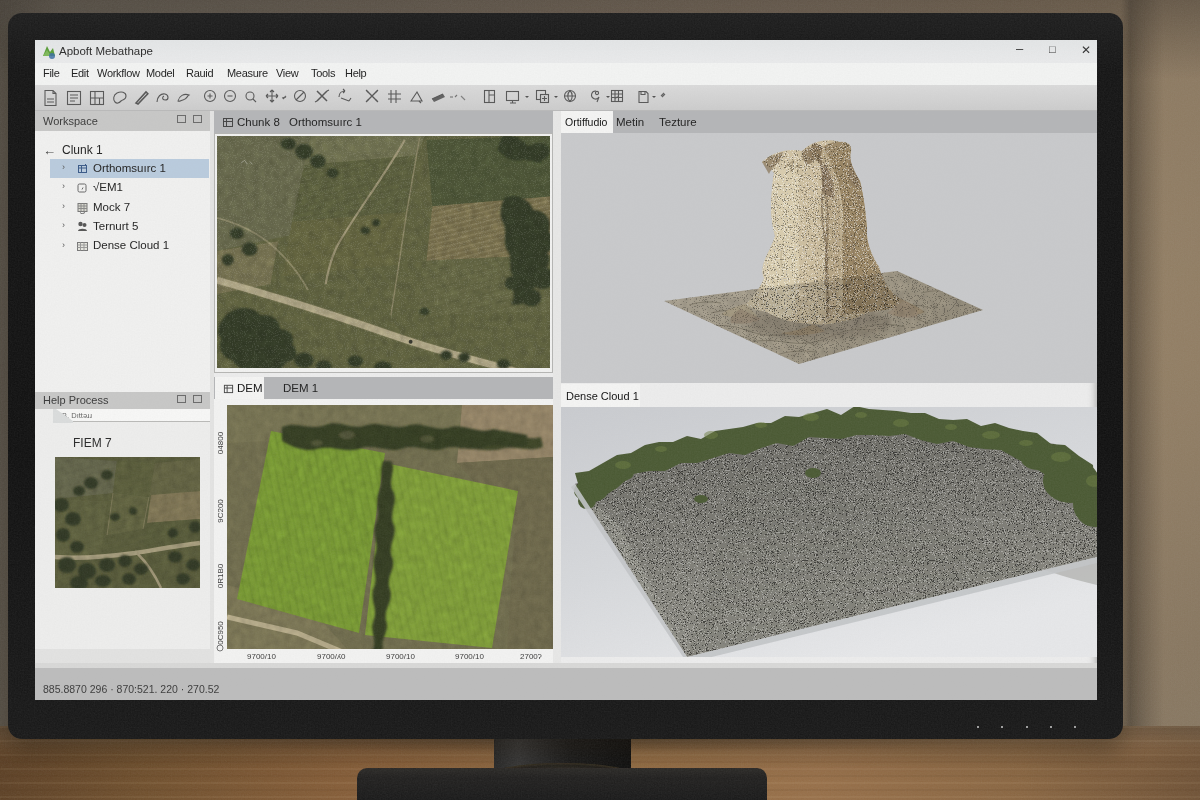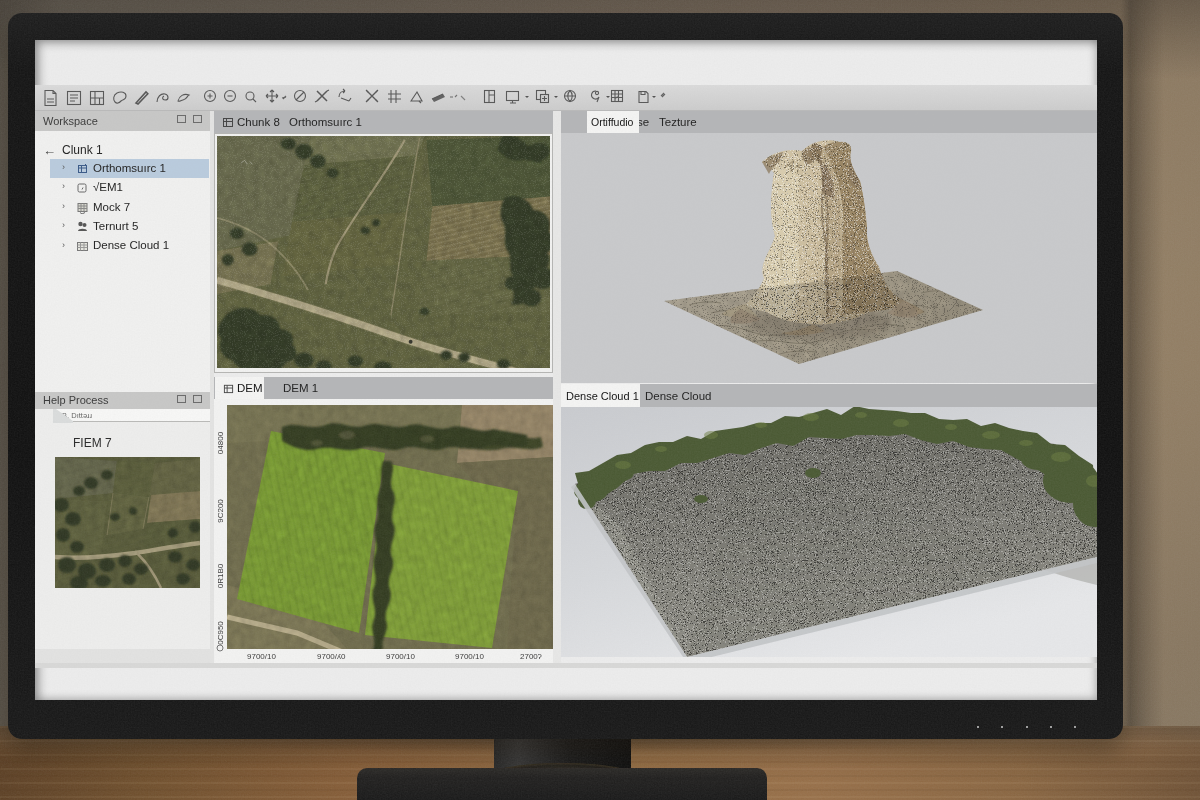--- a/index.html
+++ b/index.html
@@ -173,20 +173,42 @@
             <ellipse cx="140" cy="70" rx="6" ry="6"></ellipse>
               <ellipse cx="118" cy="76" rx="5" ry="5"></ellipse>
             <ellipse cx="60" cy="60" rx="5" ry="4"></ellipse>
               <ellipse cx="78" cy="54" rx="4" ry="4"></ellipse>
           </g>
           <rect width="145" height="131" fill="#43402a" opacity="0.14"></rect>
           <rect width="145" height="131" filter="url(#mottle)" fill="#30341e" opacity="0.25"></rect>
         </symbol>
       </defs>
     </svg>
+    <div id="titlebar">
+      <svg style="position:absolute;left:6px;top:4px" width="15" height="15" viewBox="0 0 15 15">
+          <path d="M2 12 L6 2 L9 8 L12 4 L14 12 Z" fill="#5a9e3a"></path>
+          <path d="M2 12 L6 6 L10 12 Z" fill="#7fb95a"></path>
+          <path d="M8 12 a3 3 0 1 0 6 0 a3 3 0 1 0 -6 0" fill="#3d6ea5" opacity="0.85"></path>
+        </svg>
+        <span style="position:absolute;left:24px;top:5px;">Apboft Mebathape</span>
+      <span style="position:absolute;left:981px;top:1px;font-size:13px;color:#333">–</span>
+      <span style="position:absolute;left:1014px;top:3px;font-size:11px;color:#333">□</span>
+      <span style="position:absolute;left:1046px;top:3px;font-size:12px;color:#333">✕</span>
+    </div>
+    <div id="menubar">
+      <span style="left:8px">File</span>
+      <span style="left:36px">Edit</span>
+      <span style="left:62px">Workflow</span>
+      <span style="left:111px">Model</span>
+      <span style="left:151px">Rauid</span>
+      <span style="left:192px">Measure</span>
+      <span style="left:241px">View</span>
+      <span style="left:276px">Tools</span>
+      <span style="left:310px">Help</span>
+    </div>
     <div id="toolbar">
       <svg width="1062" height="26" viewBox="0 0 1062 26">
         <g stroke="#4a4a4a" fill="none" stroke-width="1.1" opacity="0.9">
           <g transform="translate(8,5)">
               <path d="M2 .5h8l3 3v12H2z M10 .5v3h3"></path>
               <path d="M4 9h7M4 12h7"></path>
             </g>
           <g transform="translate(31,5)">
               <rect x="1.5" y="1.5" width="13" height="13"></rect>
               <path d="M4 5h8M4 8h8M4 11h5"></path>
@@ -377,39 +399,36 @@
 
     <div class="tabbar" style="left:179px;top:71px;width:339px;height:22px;">
       <span style="position:absolute;left:23px;top:5px">Chunk 8</span>
       <span style="position:absolute;left:75px;top:5px">Orthomsuırc 1</span>
       <svg style="position:absolute;left:8px;top:5px" width="12" height="12" viewBox="0 0 12 12">
           <rect x="1.5" y="2.5" width="9" height="8" fill="none" stroke="#444"></rect>
           <path d="M1.5 5.5h9M4.5 2.5v8" stroke="#444" fill="none"></path>
         </svg>
     </div>
     <div class="tabbar" style="left:526px;top:71px;width:536px;height:22px;">
-      <span style="position:absolute;left:55px;top:5px">Dense</span>
+      <span style="position:absolute;left:55px;top:5px">Metin</span>
       <span style="position:absolute;left:98px;top:5px">Tezture</span>
     </div>
-    <div class="tab-active" style="left:526px;top:71px;width:52px;height:22px;font-size:10.5px;margin-left:26px;">
+    <div class="tab-active" style="left:526px;top:71px;width:52px;height:22px;font-size:10.5px;">
         <span style="position:absolute;left:4px;top:5px">Ortiffudio</span>
       </div>
 
     <div class="tabbar" style="left:179px;top:337px;width:339px;height:22px;">
       <span style="position:absolute;left:69px;top:5px">DEM 1</span>
     </div>
     <div class="tab-active" style="left:180px;top:337px;width:49px;height:24px;">
       <svg style="position:absolute;left:8px;top:6px" width="11" height="11" viewBox="0 0 12 12">
           <rect x="1.5" y="2.5" width="9" height="8" fill="none" stroke="#444"></rect>
           <path d="M1.5 5.5h9M4.5 2.5v8" stroke="#444" fill="none"></path>
         </svg>
       <span style="position:absolute;left:22px;top:5px;font-size:11.5px;font-weight:400">DEM</span>
-    </div>
-    <div class="tabbar" style="left:526px;top:344px;width:536px;height:23px;">
-      <span style="position:absolute;left:84px;top:6px">Dense Cloud</span>
     </div>
     <div class="tab-active" style="left:526px;top:344px;width:79px;height:23px;white-space:nowrap">
         <span style="position:absolute;left:5px;top:6px;font-size:11px;white-space:nowrap">Dense Cloud 1</span>
       </div>
 
     <div id="vpTL">
       <svg width="333" height="232" viewBox="0 0 337 238" preserveAspectRatio="none" style="display:block">
         <rect width="337" height="238" fill="#6f7249"></rect>
         <polygon points="0,0 95,0 82,100 0,118" fill="#797b59"></polygon>
         <polygon points="95,0 210,0 202,20 88,30" fill="#82845d"></polygon>
@@ -607,20 +626,23 @@
             <ellipse cx="200" cy="18" rx="6" ry="3"></ellipse>
             <ellipse cx="300" cy="8" rx="6" ry="3"></ellipse>
             <ellipse cx="390" cy="20" rx="6" ry="3"></ellipse>
             <ellipse cx="465" cy="36" rx="7" ry="3"></ellipse>
         </g>
 
         <polygon points="14,77 126,250 536,150 536,156 126,256 10,80" fill="#c2c4c6" opacity="0.9"></polygon>
       </svg>
     </div>
     <div id="statusstrip"></div>
+    <div id="statusbar">
+        <span style="position:absolute;left:8px;top:15px">885.8870 296 · 870:521. 220 · 270.52</span>
+      </div>
   </div>
   <svg width="1200" height="800" style="position:absolute;left:0;top:0;pointer-events:none;opacity:0.065">
     <filter id="gr">
         <feTurbulence type="fractalNoise" baseFrequency="0.7" numOctaves="2" seed="3"></feTurbulence>
         <feColorMatrix type="matrix" values="0 0 0 0 0.5  0 0 0 0 0.5  0 0 0 0 0.5  0.9 0.9 0.9 0 -0.9"></feColorMatrix>
       </filter>
     <rect width="1200" height="800" filter="url(#gr)"></rect>
   </svg>
 </div>
 

